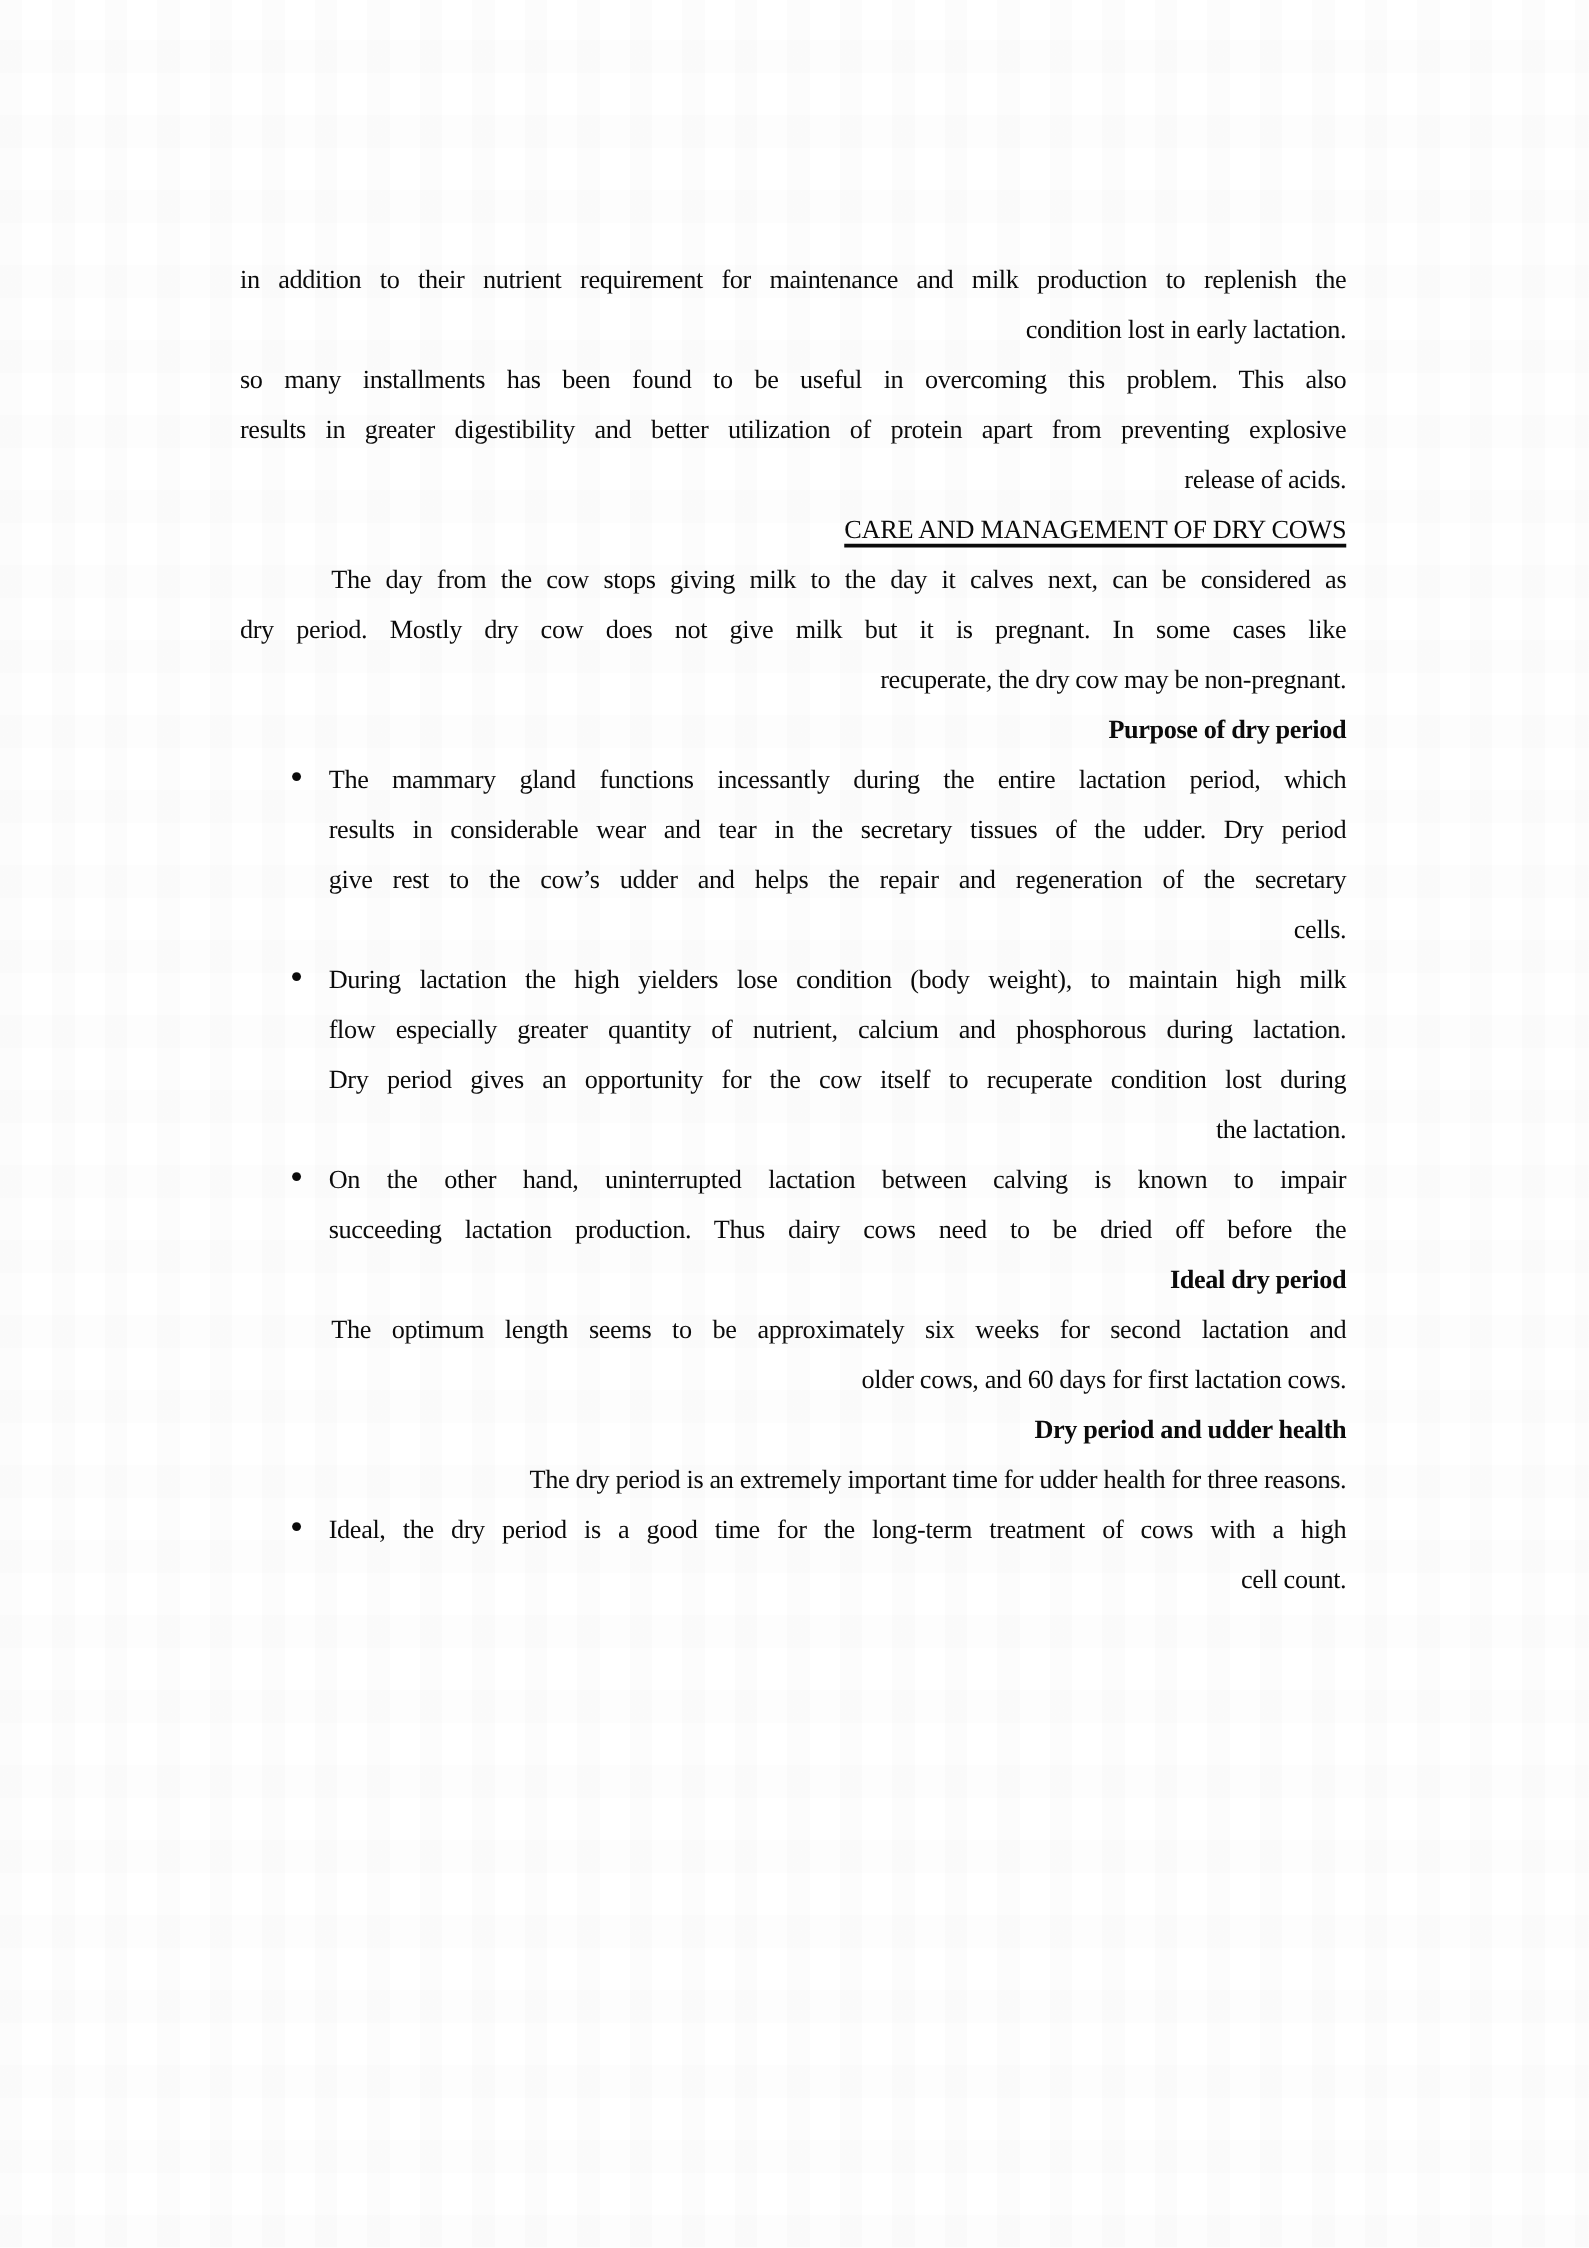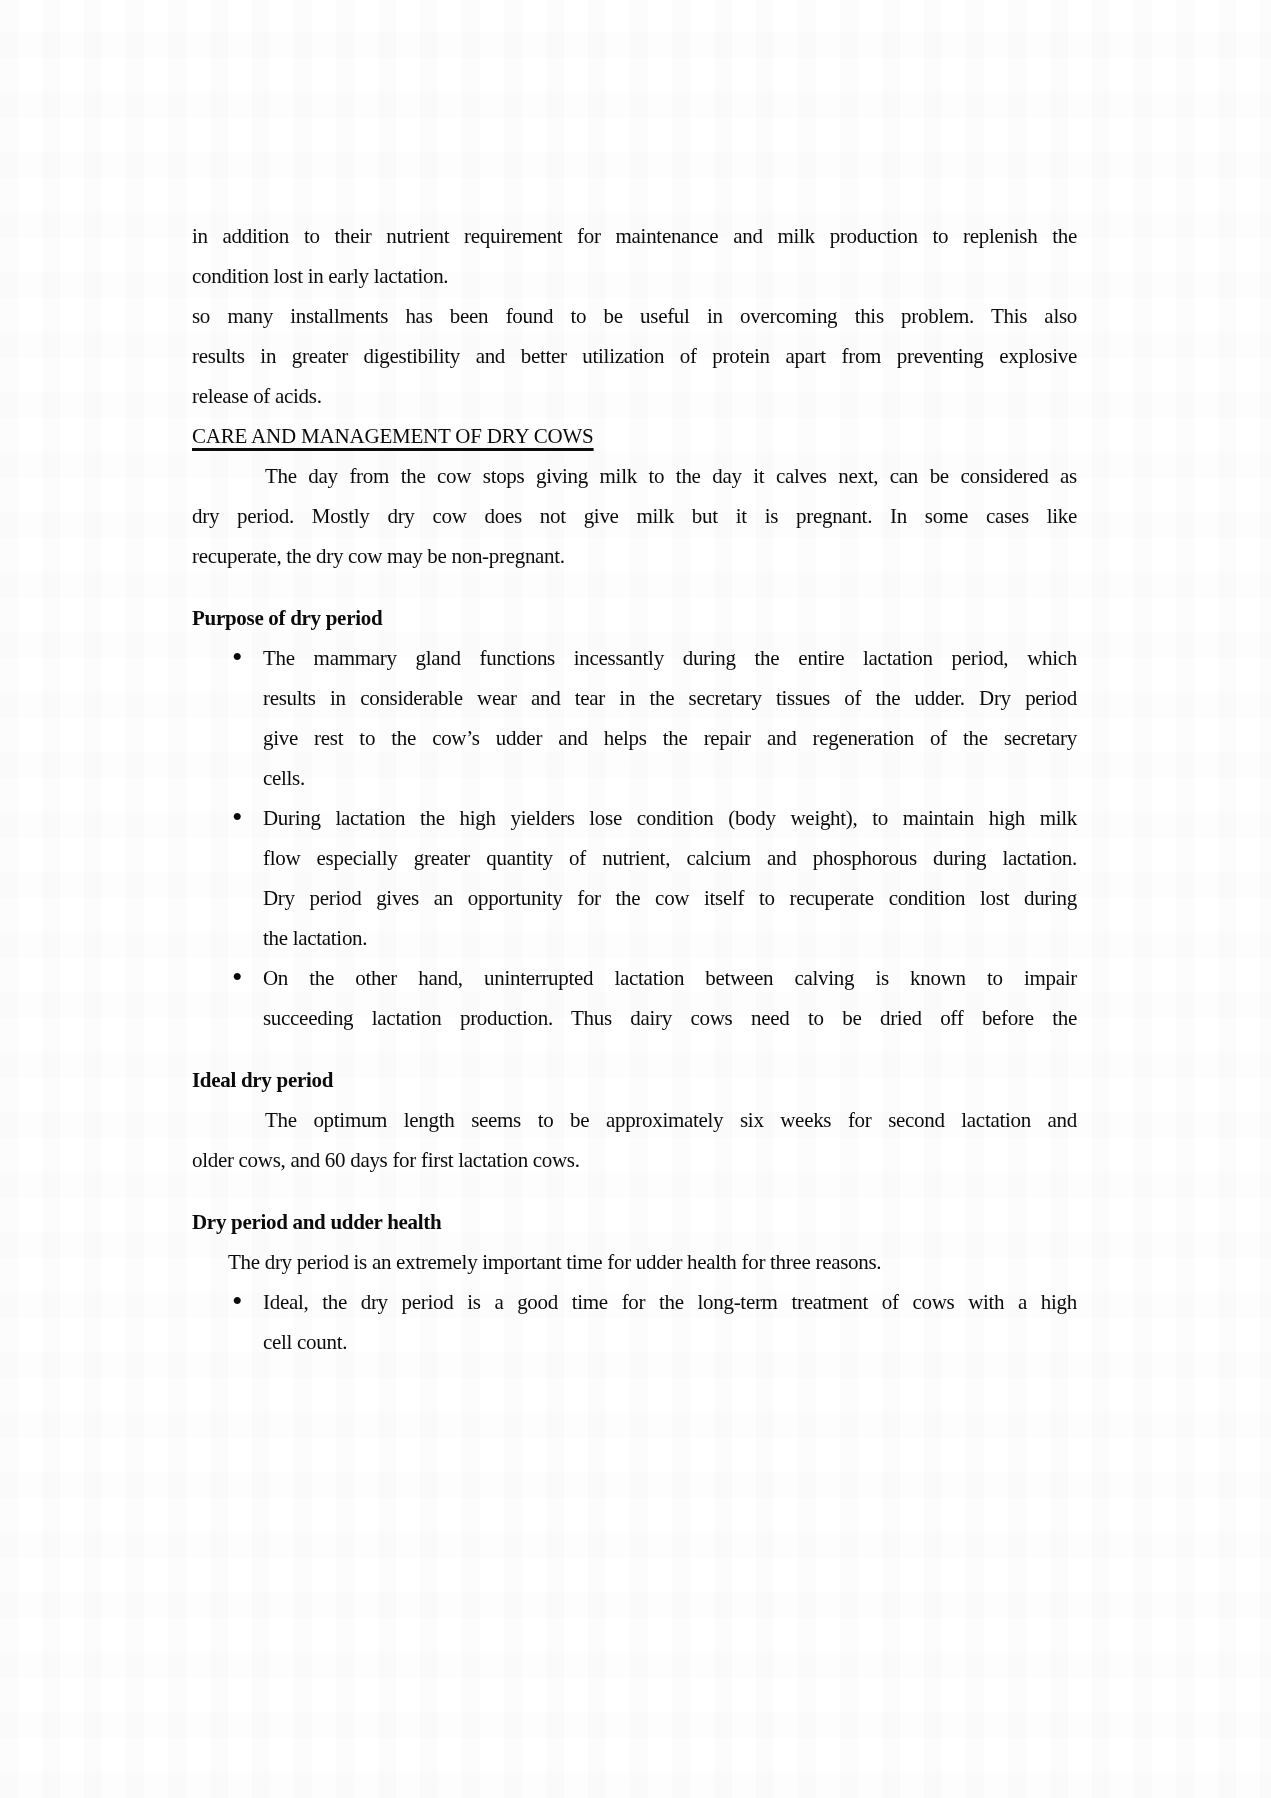--- a/index.html
+++ b/index.html
@@ -14,43 +14,43 @@
   
   .scan-texture{
     position:absolute;inset:0;
     background:
       repeating-linear-gradient(90deg, rgba(0,0,0,0.012) 0 18px, rgba(0,0,0,0) 18px 42px),
       repeating-linear-gradient(0deg, rgba(0,0,0,0.006) 0 26px, rgba(0,0,0,0) 26px 60px);
     pointer-events:none;
   }
   .content{
     position:absolute;
-    left:192px;top:216px;width:885px;
+    left:192px;top:203px;width:885px;
   }
   .line{
     font-size:21px;
     line-height:40px;
     letter-spacing:-0.3px;
     white-space:normal;
-    text-align:left;
+    text-align:right;
   }
   .j{
     text-align:justify;
     text-align-last:justify;
   }
   .ind{ text-indent:73px; }
   .ind36{ text-indent:36px; }
   .heading .line{
     font-weight:normal;
     letter-spacing:-0.2px;
     text-decoration:underline;
     text-decoration-thickness:2.5px;
     text-underline-offset:5px;
   }
-  .subheading .line{ font-weight:bold;margin-top:22px; }
+  .subheading .line{ font-weight:bold; }
   .bold-lead{ font-weight:bold; }
   .bullet-block{
     position:relative;
     padding-left:71px;
   }
   .bullet-marker{
     position:absolute;
     left:40px;top:0;
     font-size:30px;
     line-height:37px;

